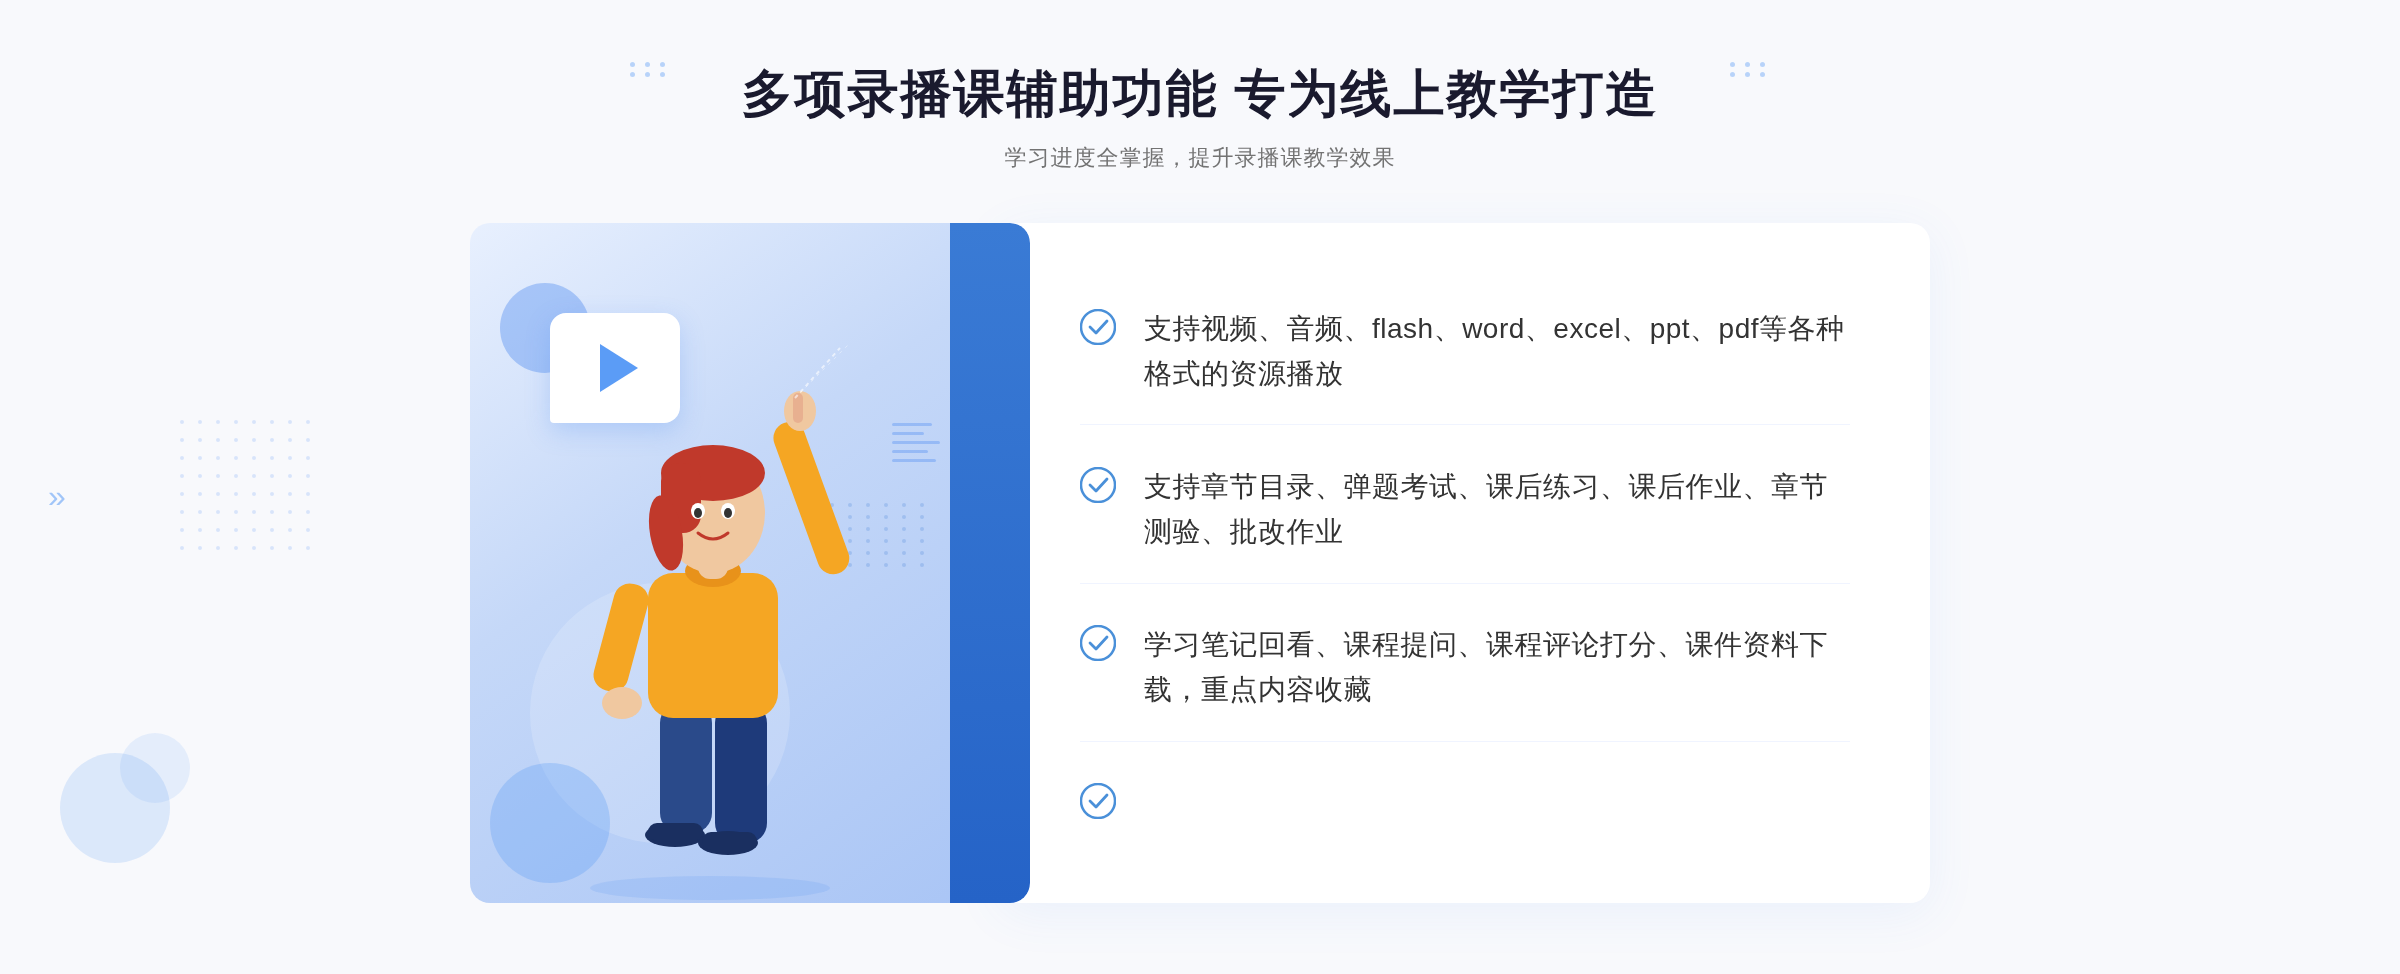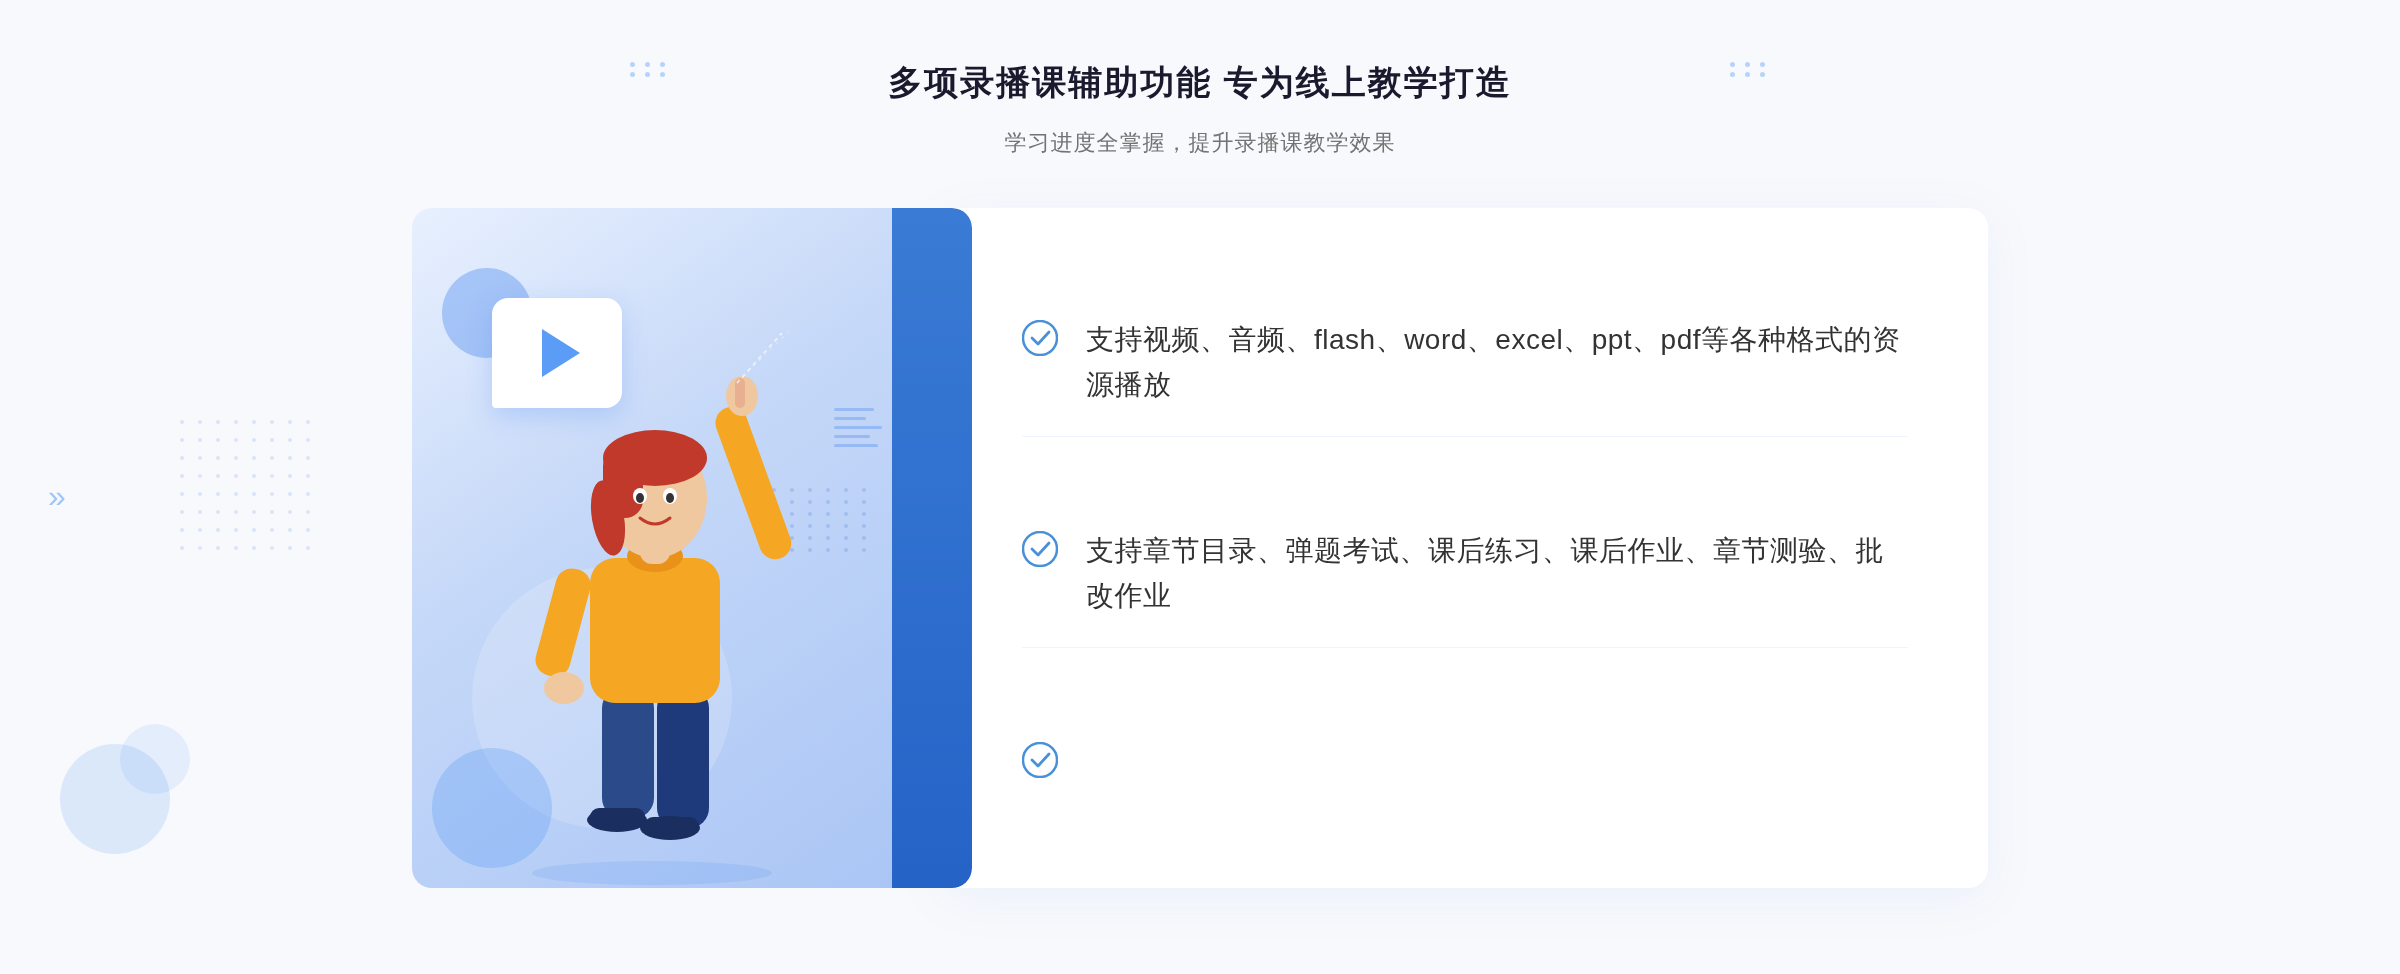--- a/index.html
+++ b/index.html
@@ -85,38 +85,38 @@
     }
 
     
     .header {
       text-align: center;
       margin-bottom: 20px;
       position: relative;
       z-index: 2;
     }
     .main-title {
-      font-size: 34px;
+      font-size: 51px;
       font-weight: 700;
       color: #1a1a2e;
       letter-spacing: 2px;
-      margin-bottom: 22px;
+      margin-bottom: 14px;
     }
     .sub-title {
       font-size: 22px;
       color: #737373;
       font-weight: 400;
       letter-spacing: 1px;
     }
 
     
     .content-area {
       display: flex;
       align-items: stretch;
-      width: 1576px;
+      width: 1460px;
       margin-top: 30px;
       position: relative;
       z-index: 2;
     }
 
     
     .illustration-card {
       width: 560px;
       min-height: 680px;
       border-radius: 20px;
@@ -520,26 +520,35 @@
       <div class="feature-item">
         <div class="check-icon">
           <svg viewBox="0 0 36 36" fill="none" xmlns="http://www.w3.org/2000/svg">
             <circle cx="18" cy="18" r="17" stroke="#4a90d9" stroke-width="2.5"></circle>
             <path d="M 10 18 L 16 24 L 27 12" stroke="#4a90d9" stroke-width="2.8" stroke-linecap="round" stroke-linejoin="round"></path>
           </svg>
         </div>
         <span class="feature-text">支持章节目录、弹题考试、课后练习、课后作业、章节测验、批改作业</span>
       </div>
 
-
       <div class="feature-item">
         <div class="check-icon">
           <svg viewBox="0 0 36 36" fill="none" xmlns="http://www.w3.org/2000/svg">
             <circle cx="18" cy="18" r="17" stroke="#4a90d9" stroke-width="2.5"></circle>
             <path d="M 10 18 L 16 24 L 27 12" stroke="#4a90d9" stroke-width="2.8" stroke-linecap="round" stroke-linejoin="round"></path>
           </svg>
         </div>
+        <span class="feature-text">学习笔记回看、课程提问、课程评论打分、课件资料下载，重点内容收藏</span>
+      </div>
+
+      <div class="feature-item">
+        <div class="check-icon">
+          <svg viewBox="0 0 36 36" fill="none" xmlns="http://www.w3.org/2000/svg">
+            <circle cx="18" cy="18" r="17" stroke="#4a90d9" stroke-width="2.5"></circle>
+            <path d="M 10 18 L 16 24 L 27 12" stroke="#4a90d9" stroke-width="2.8" stroke-linecap="round" stroke-linejoin="round"></path>
+          </svg>
+        </div>
       </div>
 
     </div>
   </div>
 
 </div>
 
 </body></html>

